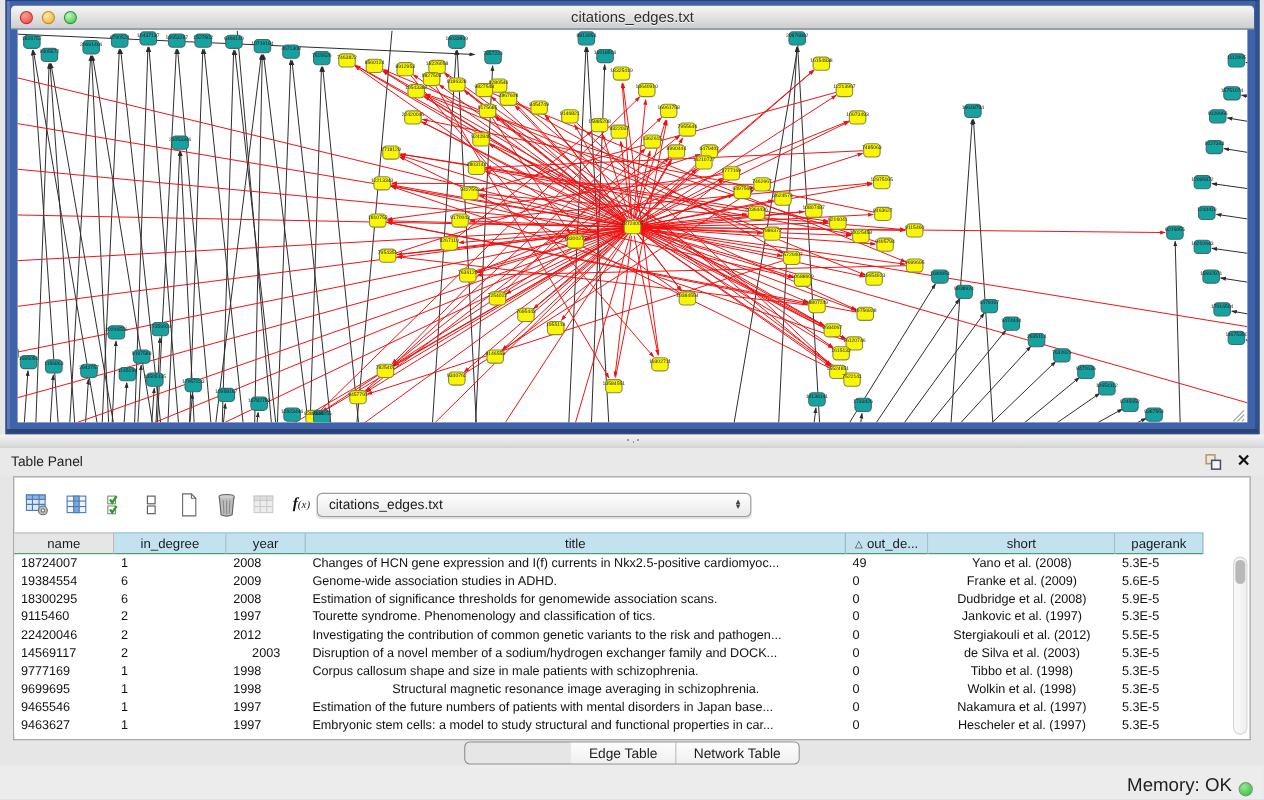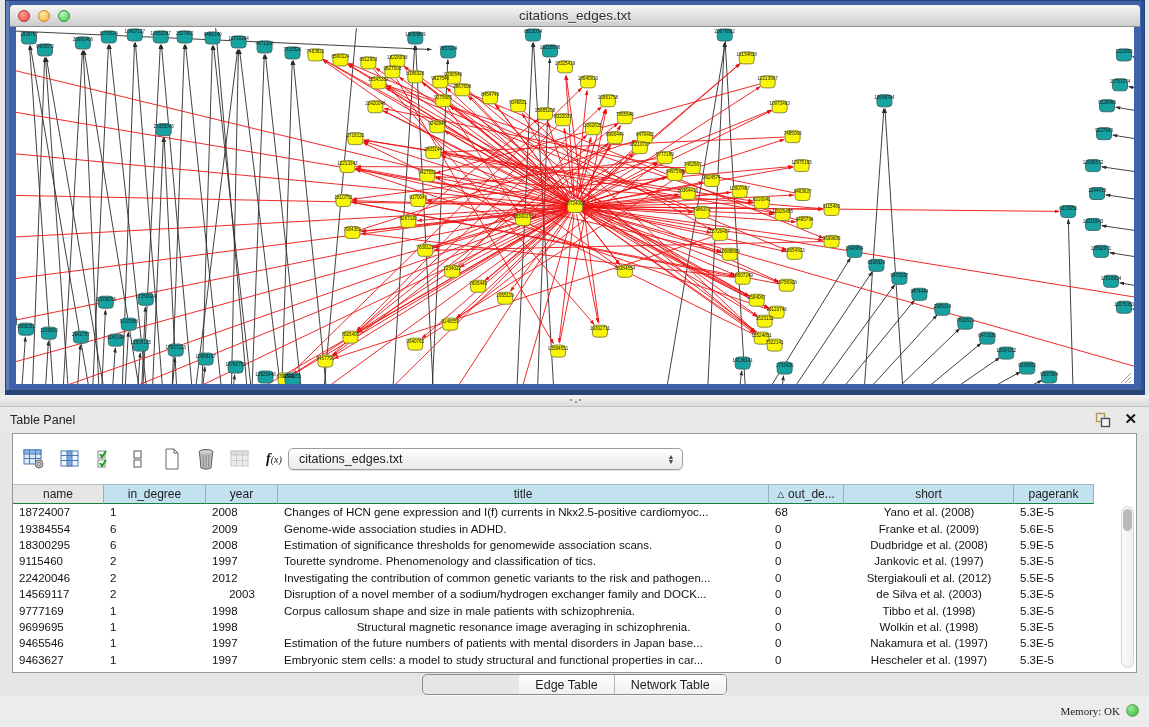--- a/index.html
+++ b/index.html
@@ -75,21 +75,21 @@
     display:flex; justify-content:center; }
   .seg { height:21px; display:flex; border:1px solid #8c8c8c; border-radius:5px; overflow:hidden;
     box-shadow:0 1px 0 rgba(255,255,255,.7); }
   .seg-btn { padding:0 16px; font-size:12.5px; display:flex; align-items:center;
     background:linear-gradient(#fdfdfd,#f0f0f0); color:#1d1d1d; border-right:1px solid #b5b5b5; }
   .seg-btn:last-child { border-right:none;text-align:center; }
   .seg-btn.active { background:linear-gradient(#8d8d8d,#747474); color:#f3f3f3;margin-top:32px; }
 
   
   #status-bar { position:absolute; left:0; top:696px; width:1149px; height:31px; background:#ececec; }
-  #memory { position:absolute; right:10px; top:8px; display:flex; align-items:flex-end; font-size:11px; color:#222;font-family:Liberation Serif, serif; }
+  #memory { position:absolute; right:10px; top:8px; display:flex; align-items:flex-end; font-size:17px; color:#222; }
   #memory-dot { width:13px; height:13px; border-radius:50%; margin-left:6px;
     background:radial-gradient(circle at 35% 30%, #97e897, #2dbb2d); border:1px solid #6e9c6e; }
 </style>
 </head>
 <body>
 
 <div id="stage">
 
   <div id="net-window">
     <div id="net-titlebar">
@@ -719,21 +719,21 @@
         <div class="th" style="width: 80px;">
           <span>pagerank</span>
         </div>
       </div>
     <div id="tbody">
         <div class="tr">
           <div class="td" style="width: 91px; text-align: left;">18724007</div>
           <div class="td" style="width: 102px; text-align: left;">1</div>
           <div class="td" style="width: 72px; text-align: left;">2008</div>
           <div class="td" style="width: 491px; text-align: left;">Changes of HCN gene expression and I(f) currents in Nkx2.5-positive cardiomyoc...</div>
-          <div class="td" style="width: 75px; text-align: left;">68</div>
+          <div class="td" style="width: 75px; text-align: left;">49</div>
           <div class="td" style="width: 170px; text-align: center;">Yano et al. (2008)</div>
           <div class="td" style="width: 80px; text-align: left;">5.3E-5</div>
         </div>
         <div class="tr">
           <div class="td" style="width: 91px; text-align: left;">19384554</div>
           <div class="td" style="width: 102px; text-align: left;">6</div>
           <div class="td" style="width: 72px; text-align: left;">2009</div>
           <div class="td" style="width: 491px; text-align: left;">Genome-wide association studies in ADHD.</div>
           <div class="td" style="width: 75px; text-align: left;">0</div>
           <div class="td" style="width: 170px; text-align: center;">Franke et al. (2009)</div>

